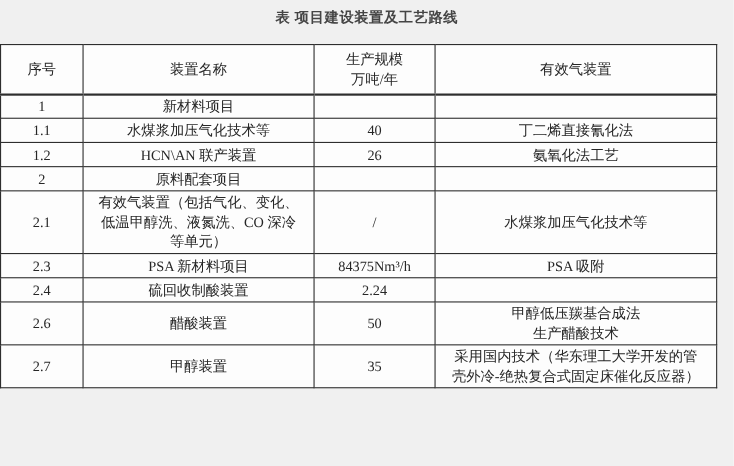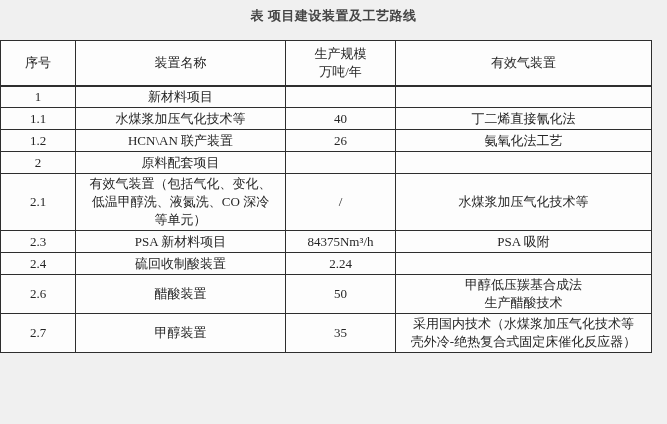--- a/index.html
+++ b/index.html
@@ -129,19 +129,19 @@
           <td>2.6</td>
           <td>醋酸装置</td>
           <td>50</td>
           <td>甲醇低压羰基合成法
 生产醋酸技术</td>
         </tr>
         <tr>
           <td>2.7</td>
           <td>甲醇装置</td>
           <td>35</td>
-          <td>采用国内技术（水煤浆加压气化技术等
+          <td>采用国内技术（华东理工大学开发的管
 壳外冷-绝热复合式固定床催化反应器）</td>
         </tr>
       </tbody>
   </table>
 
 </div>
 
 </body></html>

